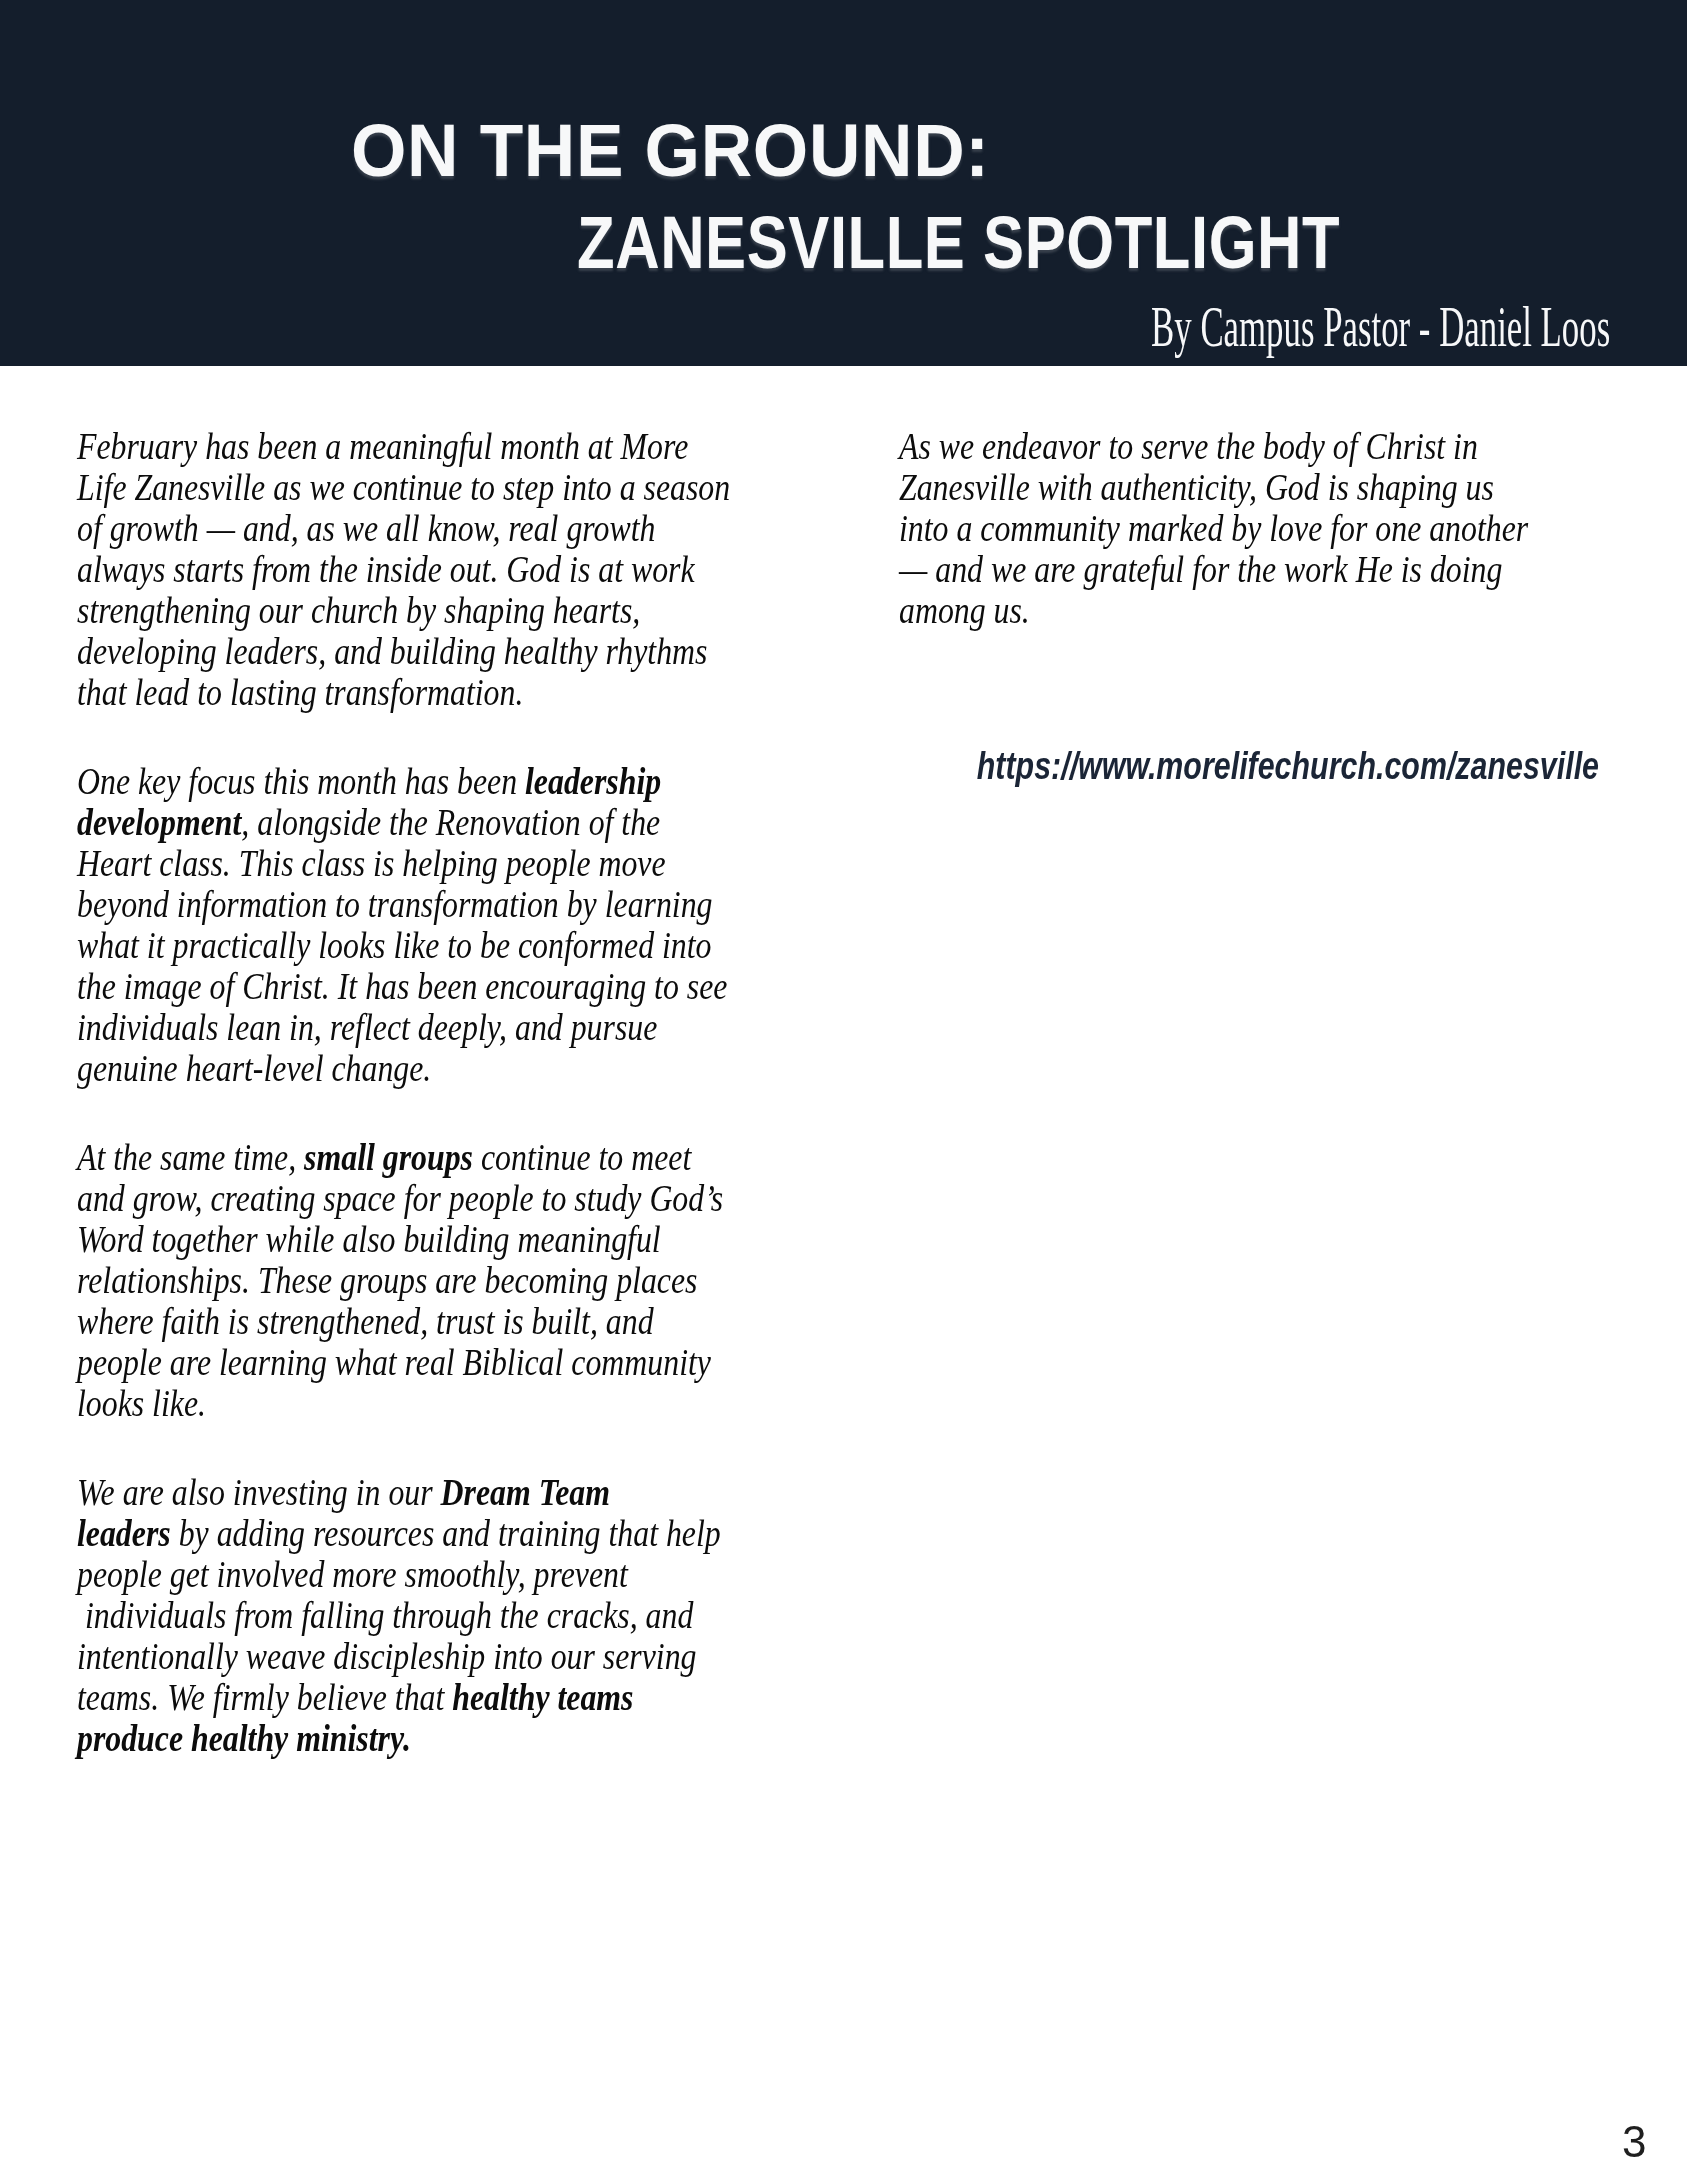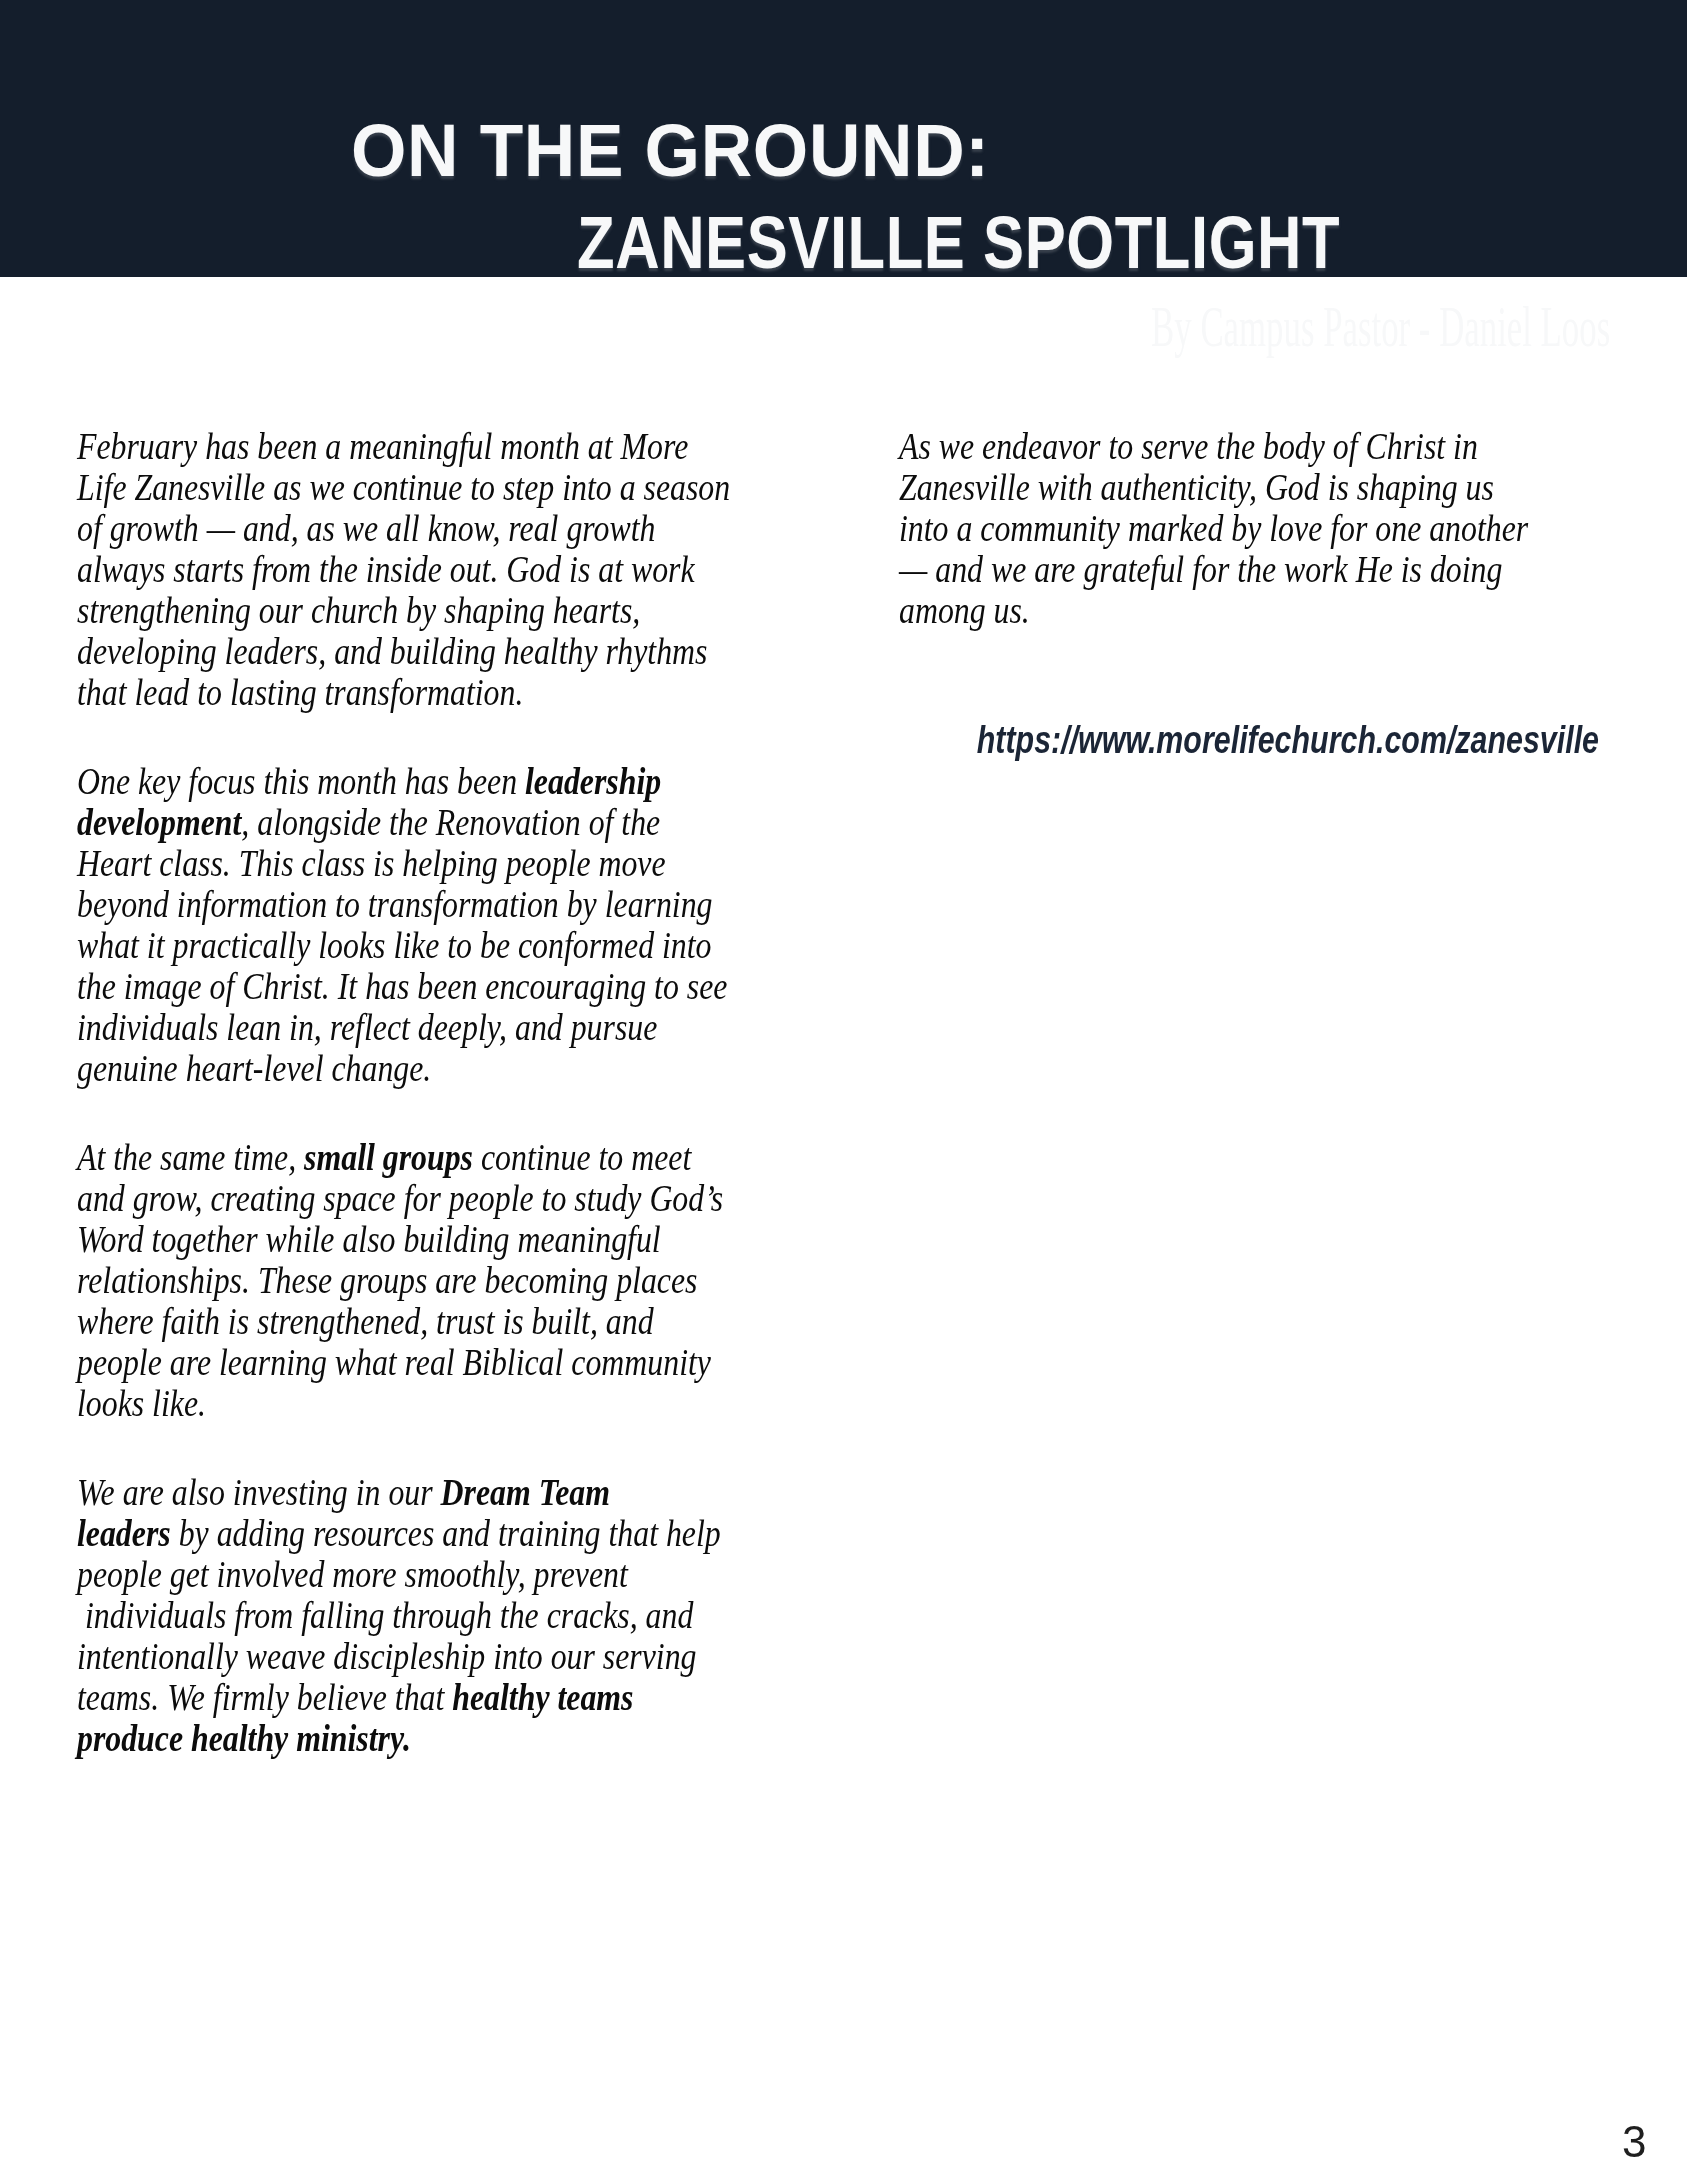--- a/index.html
+++ b/index.html
@@ -10,21 +10,21 @@
     height: 2183px;
     background: #ffffff;
     overflow: hidden;
     font-family: "Liberation Serif", serif;
   }
 
   
   .header {
     position: absolute;
     left: 0; top: 0;
-    width: 1687px; height: 277px;
+    width: 1687px; height: 366px;
     background: var(--header_bg, #141e2c);
   }
   .title-line {
     position: absolute;
     font-family: "Liberation Sans", sans-serif;
     font-weight: 700;
     color: var(--header_text, #f7f8f9);
     line-height: 1.1;
     white-space: pre;
     letter-spacing: 0.7px;
@@ -71,21 +71,21 @@
     line-height: 41px;
     color: var(--body_text, #0c0c0c);
     transform: scaleX(0.86);
     transform-origin: left top;
     white-space: pre;
   }
   .line .b { font-weight: bold; }
 
   
   .link-wrap {
-    margin-top: 90px;
+    margin-top: 116px;
     width: 100%;
     text-align: right;
   }
   .link {
     display: inline-block;
     font-family: "Liberation Sans", sans-serif;
     font-weight: 700;
     font-size: 38px;
     line-height: 1;
     color: var(--link_text, #1b2536);

